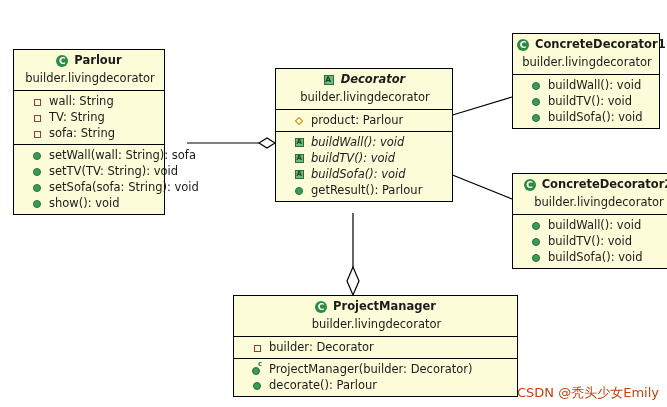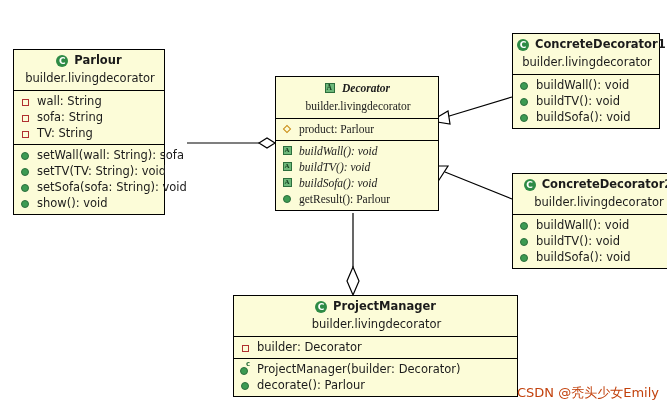--- a/index.html
+++ b/index.html
@@ -33,21 +33,21 @@
   .cls-name{display:inline-block;vertical-align:middle;}
   .uml-package{
     padding:1px 2px 4px 4px;
     text-align:center;
     font-size:11.5px;
     color:#1b1b1b;
     white-space:nowrap;
     line-height:15px;
   }
   .uml-sep{border-top:1px solid #000000;height:0;font-size:0;line-height:0;}
-  .uml-section{padding:2px 2px 3px 4px;}
+  .uml-section{padding:2px 2px 3px 16px;}
   .uml-row{
     display:flex;
     align-items:center;
     font-size:11.5px;
     color:#1b1b1b;
     line-height:16px;
     white-space:nowrap;
     padding:0 0 0 1px;
   }
   .uml-row .mtxt{display:inline-block;}
@@ -182,26 +182,26 @@
     </div>
     <div class="uml-package">builder.livingdecorator</div>
     <div class="uml-sep"></div>
     <div class="uml-section">
       <div class="uml-row">
           <span class="ico ico-priv-field"></span>
           <span class="mtxt">wall: String</span>
         </div>
       <div class="uml-row">
           <span class="ico ico-priv-field"></span>
+          <span class="mtxt">TV: String</span>
+        </div>
+      <div class="uml-row">
+          <span class="ico ico-priv-field"></span>
           <span class="mtxt">sofa: String</span>
         </div>
-      <div class="uml-row">
-          <span class="ico ico-priv-field"></span>
-          <span class="mtxt">TV: String</span>
-        </div>
     </div>
     <div class="uml-sep"></div>
     <div class="uml-section">
       <div class="uml-row">
           <span class="ico ico-pub-method"></span>
           <span class="mtxt">setWall(wall: String): sofa</span>
         </div>
       <div class="uml-row">
           <span class="ico ico-pub-method"></span>
           <span class="mtxt">setTV(TV: String): void</span>
@@ -210,21 +210,21 @@
           <span class="ico ico-pub-method"></span>
           <span class="mtxt">setSofa(sofa: String): void</span>
         </div>
       <div class="uml-row">
           <span class="ico ico-pub-method"></span>
           <span class="mtxt">show(): void</span>
         </div>
     </div>
   </div>
 
-  <div class="uml-class" style="left:275px;top:76px;width:164px;font-family:Liberation Serif, serif;">
+  <div class="uml-class" style="left:275px;top:68px;width:178px;">
     <div class="uml-header italic">
       <span class="ico-title ico-abs-class"></span><span class="cls-name">Decorator</span>
     </div>
     <div class="uml-package">builder.livingdecorator</div>
     <div class="uml-sep"></div>
     <div class="uml-section">
       <div class="uml-row">
           <span class="ico ico-prot-field"></span>
           <span class="mtxt">product: Parlour</span>
         </div>

